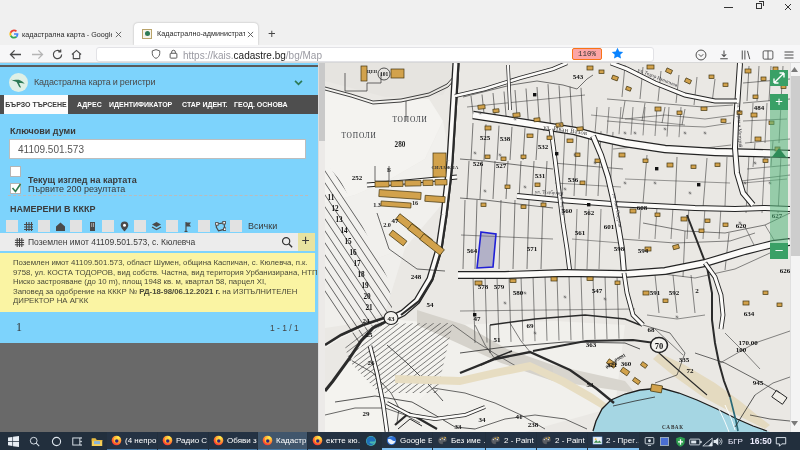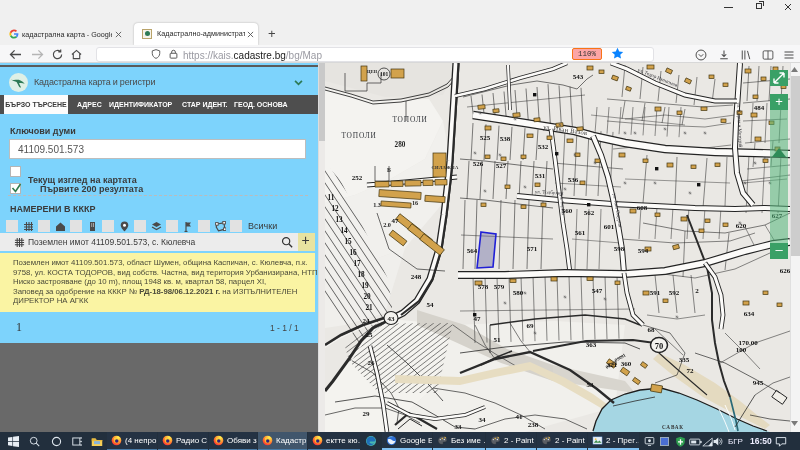--- a/index.html
+++ b/index.html
@@ -106,21 +106,21 @@
     <span class="abs" style="left:10px;top:63px;font-size:9px;font-weight:bold;color:#3a3a3a;">Ключови думи</span>
     <div class="abs" style="left:9px;top:76px;width:297px;height:20px;background:#fff;border:1px solid #bdbdbd;">
       <span class="abs" style="left:8px;top:4px;font-size:10px;color:#555;">41109.501.573</span>
     </div>
     <div class="abs" style="left:10px;top:103px;width:11px;height:11px;border:1px solid #b5b5b5;background:#fff;"></div>
     <span class="abs" style="left:28px;top:104px;font-size:9px;font-weight:bold;color:#3a3a3a;margin-top:8px;">Текущ изглед на картата</span>
     <div class="abs" style="left:10px;top:120px;width:11px;height:11px;border:1px solid #b5b5b5;background:#fff;"></div>
     <svg class="abs" width="11" height="10" viewBox="0 0 11 10" style="left:11px;top:120px;">
         <path d="M1.5 5l3 3.5L9.5 1" stroke="#2e7d4f" stroke-width="1.6" fill="none"></path>
       </svg>
-    <span class="abs" style="left:40px;top:121px;font-size:9px;font-weight:bold;color:#3a3a3a;">Първите 200 резултата</span>
+    <span class="abs" style="left:28px;top:121px;font-size:9px;font-weight:normal;color:#3a3a3a;">Първите 200 резултата</span>
     <div class="abs" style="left:8px;top:132px;width:300px;height:1px;border-top:1px dashed #bbb;"></div>
     <span class="abs" style="left:10px;top:141px;font-size:9px;font-weight:bold;color:#3a3a3a;">НАМЕРЕНИ В КККР</span>
     <div class="abs" style="left:0;top:155px;width:318px;height:16px;">
         <div class="abs" style="left:6px;top:2px;width:12px;height:12px;background:#e2e2e2;"></div>
         <svg class="abs" width="11" height="11" viewBox="0 0 11 11" style="left:23px;top:2.5px;">
           <path d="M1 3.5h9M1 6h9M1 8.5h9M3.5 1v9M6 1v9M8.5 1v9" stroke="#4a4a4a" stroke-width="1.1" fill="none"></path>
         </svg>
         <div class="abs" style="left:38px;top:2px;width:12px;height:12px;background:#e2e2e2;"></div>
         <svg class="abs" width="11" height="11" viewBox="0 0 11 11" style="left:55px;top:2.5px;">
           <path d="M1 5.5L5.5 1.5L10 5.5V10H1z" fill="#4a4a4a"></path>

